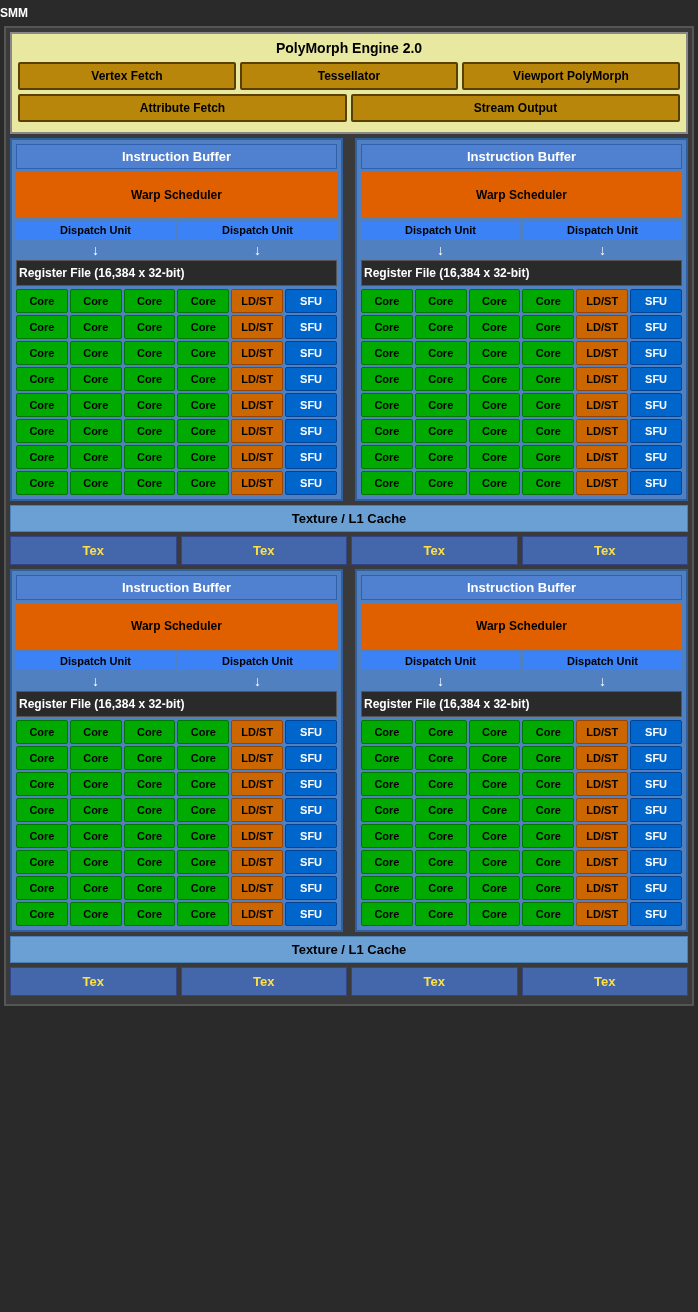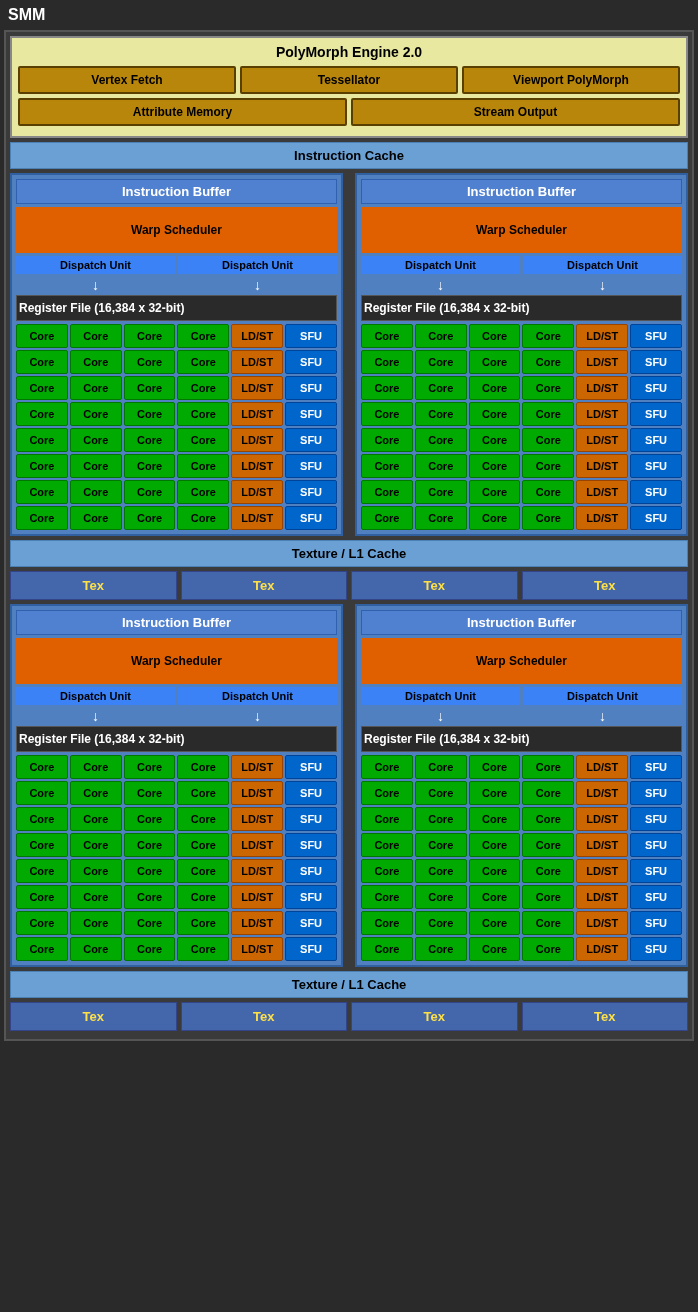--- a/index.html
+++ b/index.html
@@ -4,22 +4,22 @@
   <style>
     * { box-sizing: border-box; margin: 0; padding: 0; }
     body {
       background: #2a2a2a;
       font-family: Arial, sans-serif;
       width: 698px;
     }
     .smm-label {
       color: white;
       font-weight: bold;
-      font-size: 16px;
-      padding: 6px 8px;
+      font-size: 12px;
+      padding: 6px 0;
     }
     .outer-wrapper {
       background: #3a3a3a;
       border: 2px solid #555;
       margin: 0 4px 4px 4px;
       padding: 4px;
     }
     .polymorph-box {
       background: #e8e8a0;
       border: 2px solid #888;
@@ -202,26 +202,25 @@
 <div class="outer-wrapper">
 
   <div class="polymorph-box">
     <div class="polymorph-title">PolyMorph Engine 2.0</div>
     <div class="polymorph-row">
       <div class="pm-btn">Vertex Fetch</div>
       <div class="pm-btn">Tessellator</div>
       <div class="pm-btn">Viewport PolyMorph</div>
     </div>
     <div class="polymorph-row">
-      <div class="pm-btn" style="flex:1.2;">Attribute Memory</div>
+      <div class="pm-btn" style="flex:1.2;">Attribute Fetch</div>
       <div class="pm-btn" style="flex:1.2;">Stream Output</div>
     </div>
   </div>
 
-  <div class="instr-cache">Instruction Cache</div>
 
   <div class="two-col">
 
     <div class="sm-block">
       <div class="instr-buffer">Instruction Buffer</div>
       <div class="warp-scheduler">Warp Scheduler</div>
       <div class="dispatch-row">
         <div class="dispatch-unit">Dispatch Unit</div>
         <div class="dispatch-unit">Dispatch Unit</div>
       </div>

